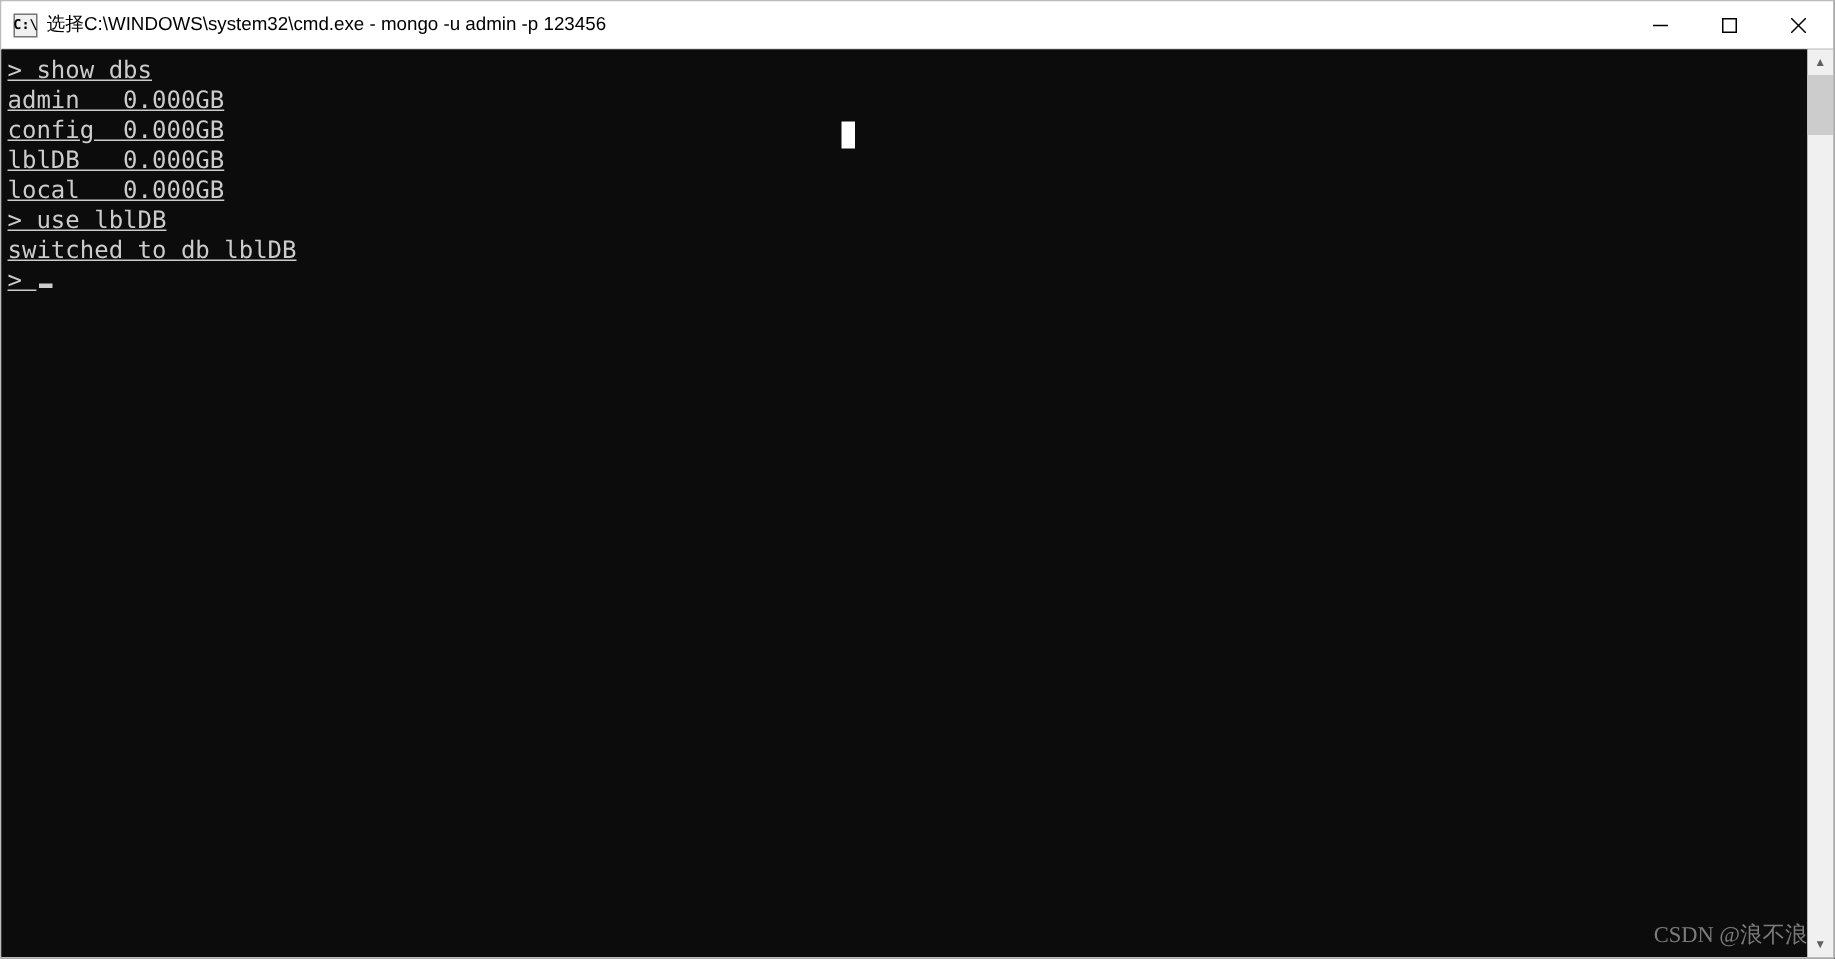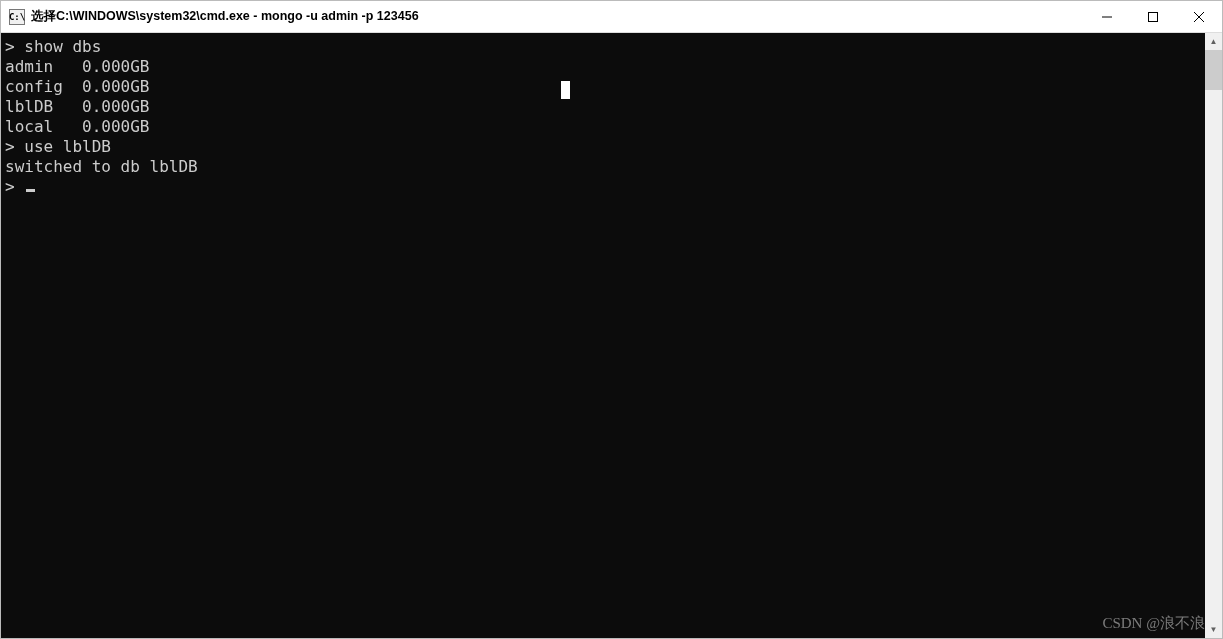--- a/index.html
+++ b/index.html
@@ -45,21 +45,20 @@
       background: #f0f0f0;
       border: 1px solid #777;
       font-family: "Consolas", monospace;
     }
     .titlebar-text {
       font-size: 12.5px;
       color: #000000;
       flex: 1;
       white-space: nowrap;
       overflow: hidden;
-      font-weight: bold;
     }
     .win-controls {
       display: flex;
       height: 100%;
     }
     .win-btn {
       width: 46px;
       height: 100%;
       display: flex;
       align-items: center;
@@ -79,20 +78,21 @@
     .terminal {
       flex: 1;
       background: #0c0c0c;
       color: #cccccc;
       font-family: "NSimSun", "SimSun", "Consolas", monospace;
       font-size: 16px;
       line-height: 20px;
       padding: 4px 0 0 4px;
       white-space: pre;
       overflow: hidden;
+      text-decoration: underline;
     }
     .scrollbar {
       width: 17px;
       background: #f0f0f0;
       display: flex;
       flex-direction: column;
     }
     .scroll-arrow {
       height: 17px;
       background: #f0f0f0;

